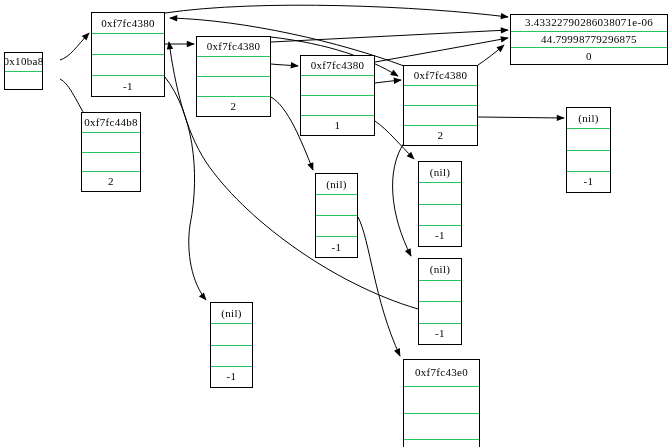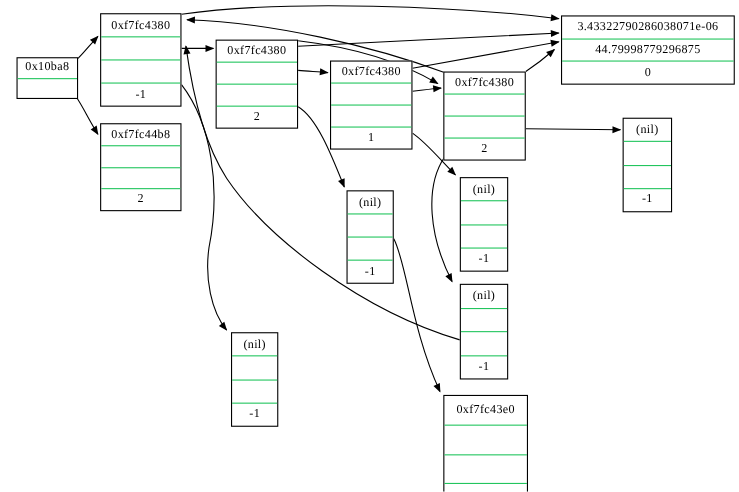--- a/index.html
+++ b/index.html
@@ -53,31 +53,31 @@
         <path d="M375,121 C388,130 400,145 414,159" fill="none" stroke="#000000" stroke-width="1" marker-end="url(#arrow)"></path>
         <path d="M271,37 C330,44 368,58 398,76" fill="none" stroke="#000000" stroke-width="1" marker-end="url(#arrow)"></path>
         <path d="M404,66 C340,42 245,20 170,18" fill="none" stroke="#000000" stroke-width="1" marker-end="url(#arrow)"></path>
         <path d="M165,77 C192,112 201,170 190,225 C186,253 192,283 206,300" fill="none" stroke="#000000" stroke-width="1" marker-end="url(#arrow)"></path>
         <path d="M418,309 C330,283 243,217 206,162 C185,130 175,85 169,42" fill="none" stroke="#000000" stroke-width="1" marker-end="url(#arrow)"></path>
         <path d="M404,143 C386,170 390,215 411,256" fill="none" stroke="#000000" stroke-width="1" marker-end="url(#arrow)"></path>
         <path d="M358,217 C370,240 374,300 400,356" fill="none" stroke="#000000" stroke-width="1" marker-end="url(#arrow)"></path>
       </g>
   </svg>
   <div id="nodes">
-      <div class="node" style="left: 15px; top: 52px; width: 56px; height: 38px; font-family: Liberation Serif, serif;">
+      <div class="node" style="left: 4px; top: 52px; width: 39px; height: 38px; font-family: Liberation Serif, serif;">
         <div class="row">0x10ba8</div>
         <div class="row"></div>
       </div>
       <div class="node" style="left: 91px; top: 12px; width: 74px; height: 85px;">
         <div class="row">0xf7fc4380</div>
         <div class="row"></div>
         <div class="row"></div>
         <div class="row">-1</div>
       </div>
-      <div class="node" style="left: 91px; top: 112px; width: 74px; height: 80px; justify-content: center;">
+      <div class="node" style="left: 81px; top: 112px; width: 60px; height: 80px; justify-content: center;">
         <div class="row">0xf7fc44b8</div>
         <div class="row"></div>
         <div class="row"></div>
         <div class="row">2</div>
       </div>
       <div class="node" style="left: 196px; top: 36px; width: 75px; height: 81px;">
         <div class="row">0xf7fc4380</div>
         <div class="row"></div>
         <div class="row"></div>
         <div class="row">2</div>
@@ -87,21 +87,21 @@
         <div class="row"></div>
         <div class="row"></div>
         <div class="row">1</div>
       </div>
       <div class="node" style="left: 403px; top: 65px; width: 75px; height: 81px;">
         <div class="row">0xf7fc4380</div>
         <div class="row"></div>
         <div class="row"></div>
         <div class="row">2</div>
       </div>
-      <div class="node" style="left: 510px; top: 14px; width: 158px; height: 63px;">
+      <div class="node" style="left: 510px; top: 14px; width: 158px; height: 51px;">
         <div class="row">3.43322790286038071e-06</div>
         <div class="row">44.79998779296875</div>
         <div class="row">0</div>
       </div>
       <div class="node" style="left: 566px; top: 107px; width: 45px; height: 86px;">
         <div class="row">(nil)</div>
         <div class="row"></div>
         <div class="row"></div>
         <div class="row">-1</div>
       </div>

